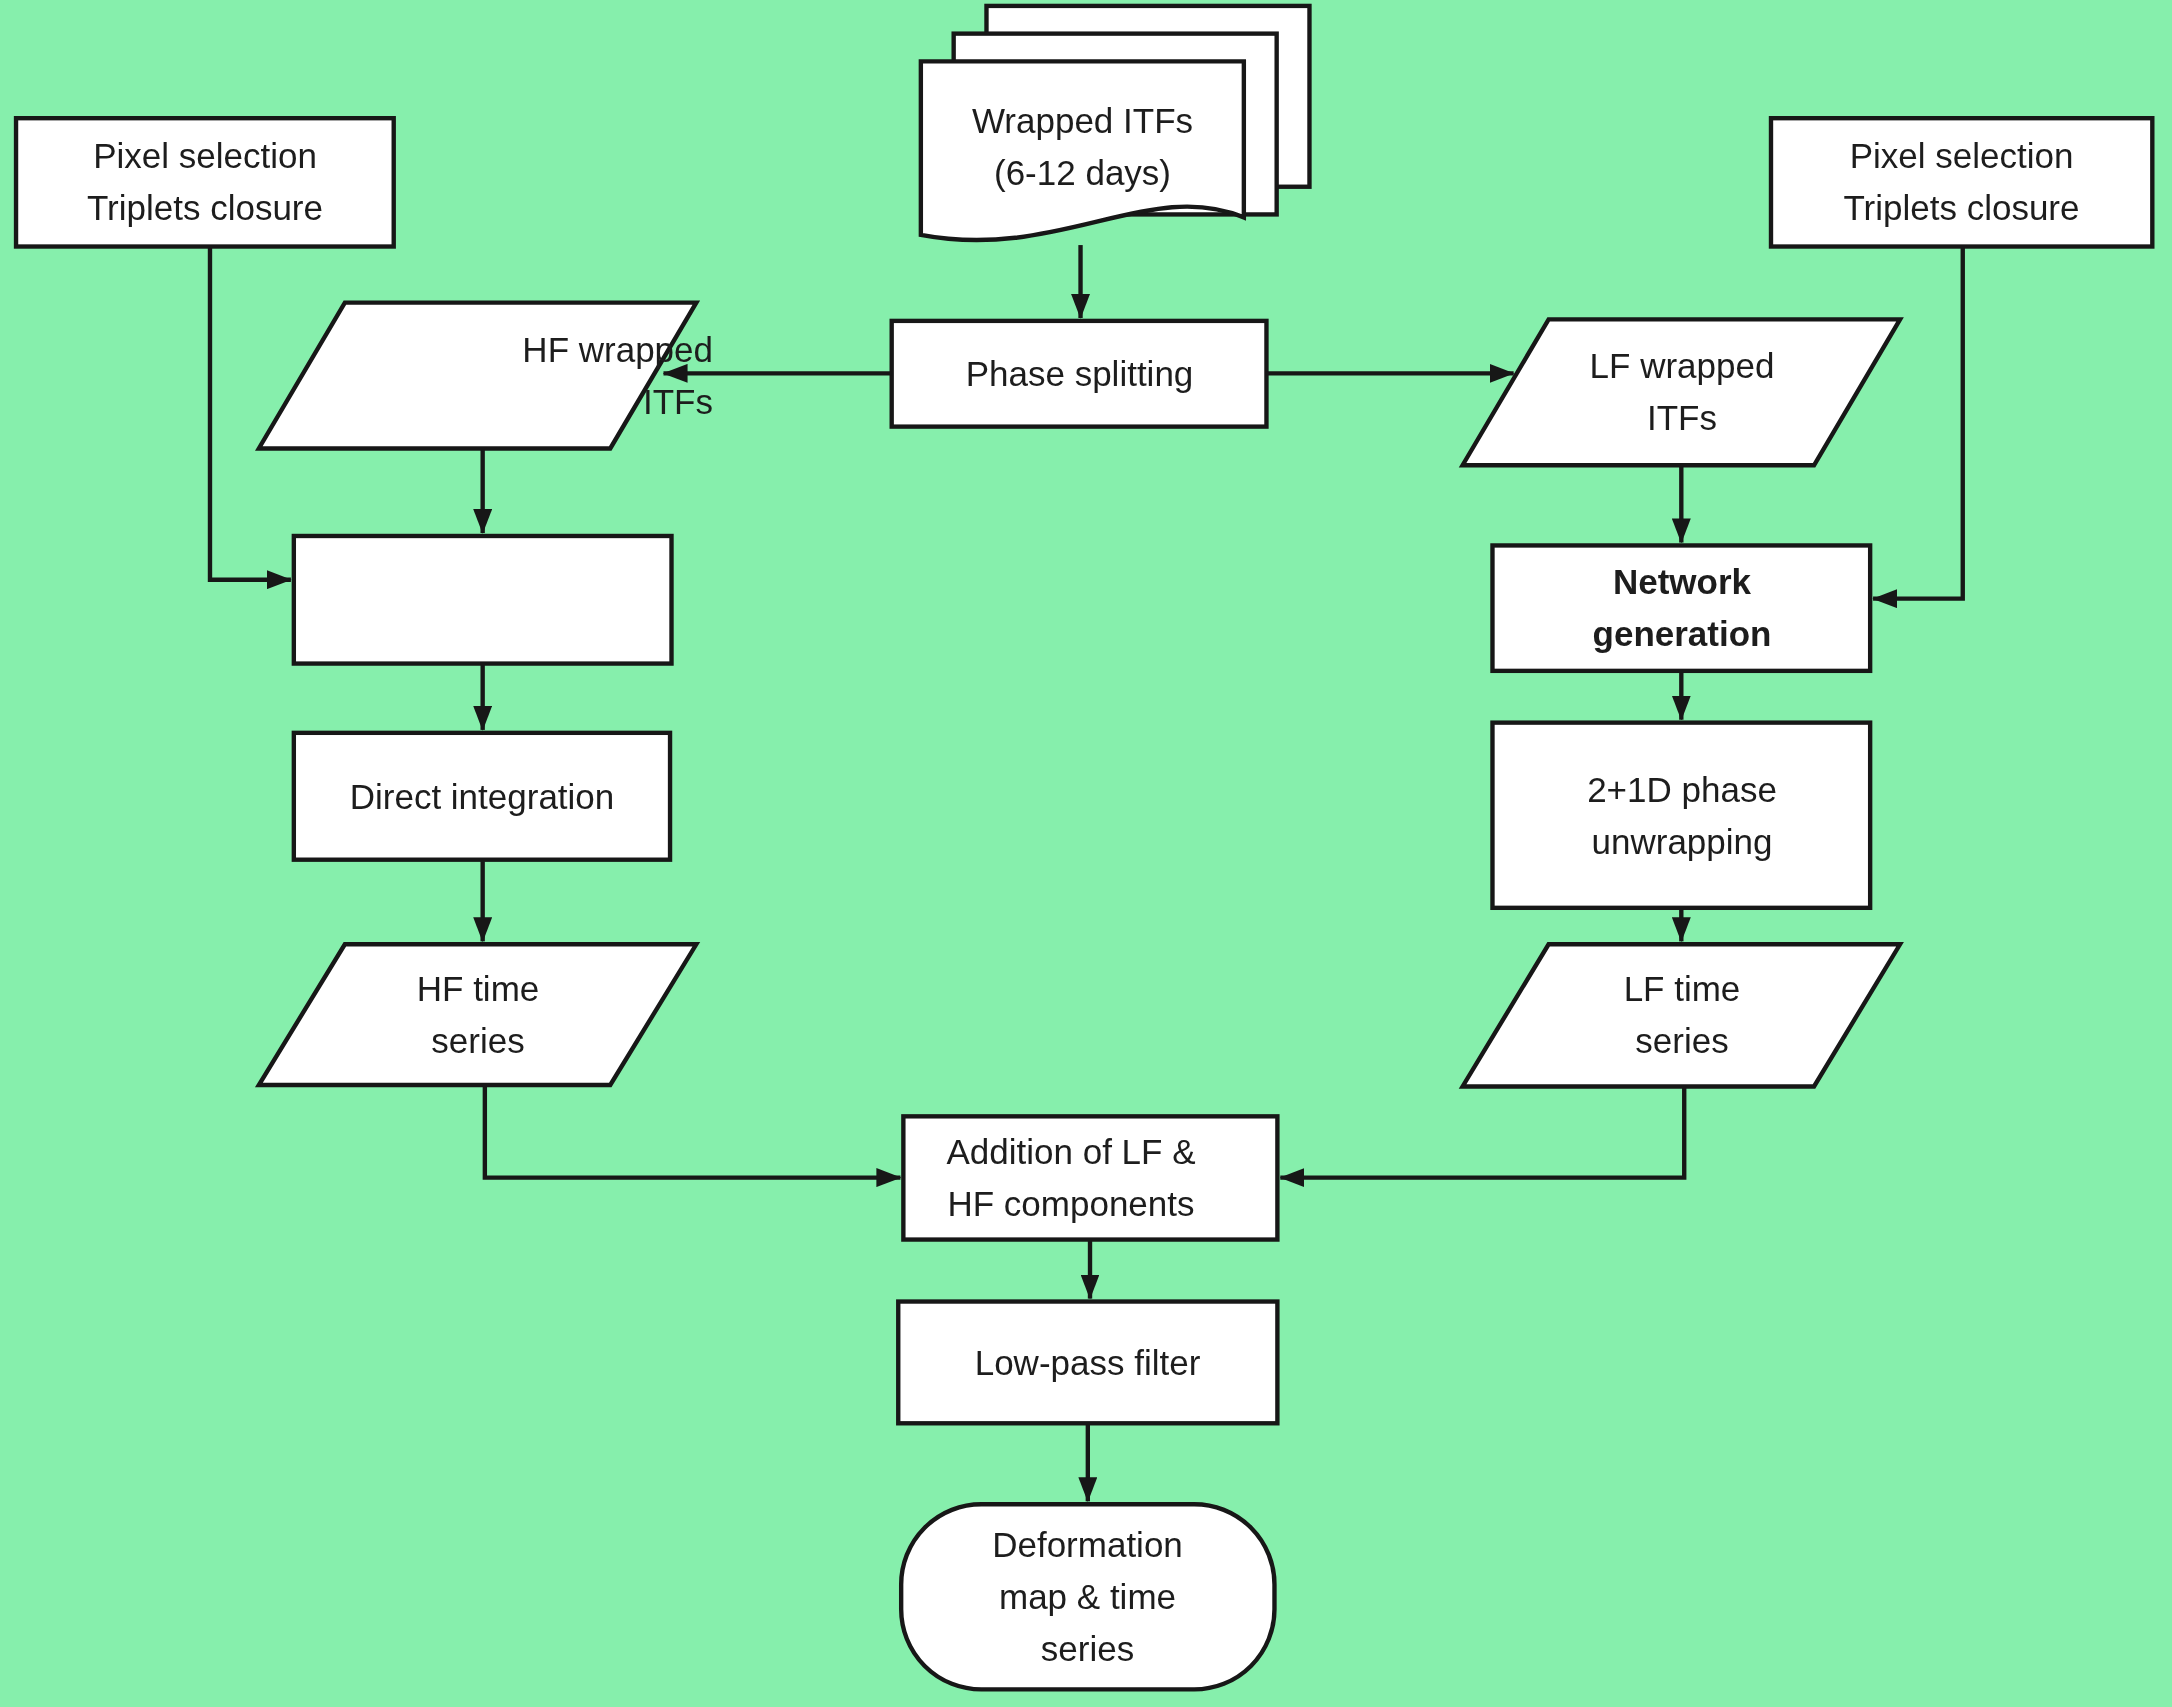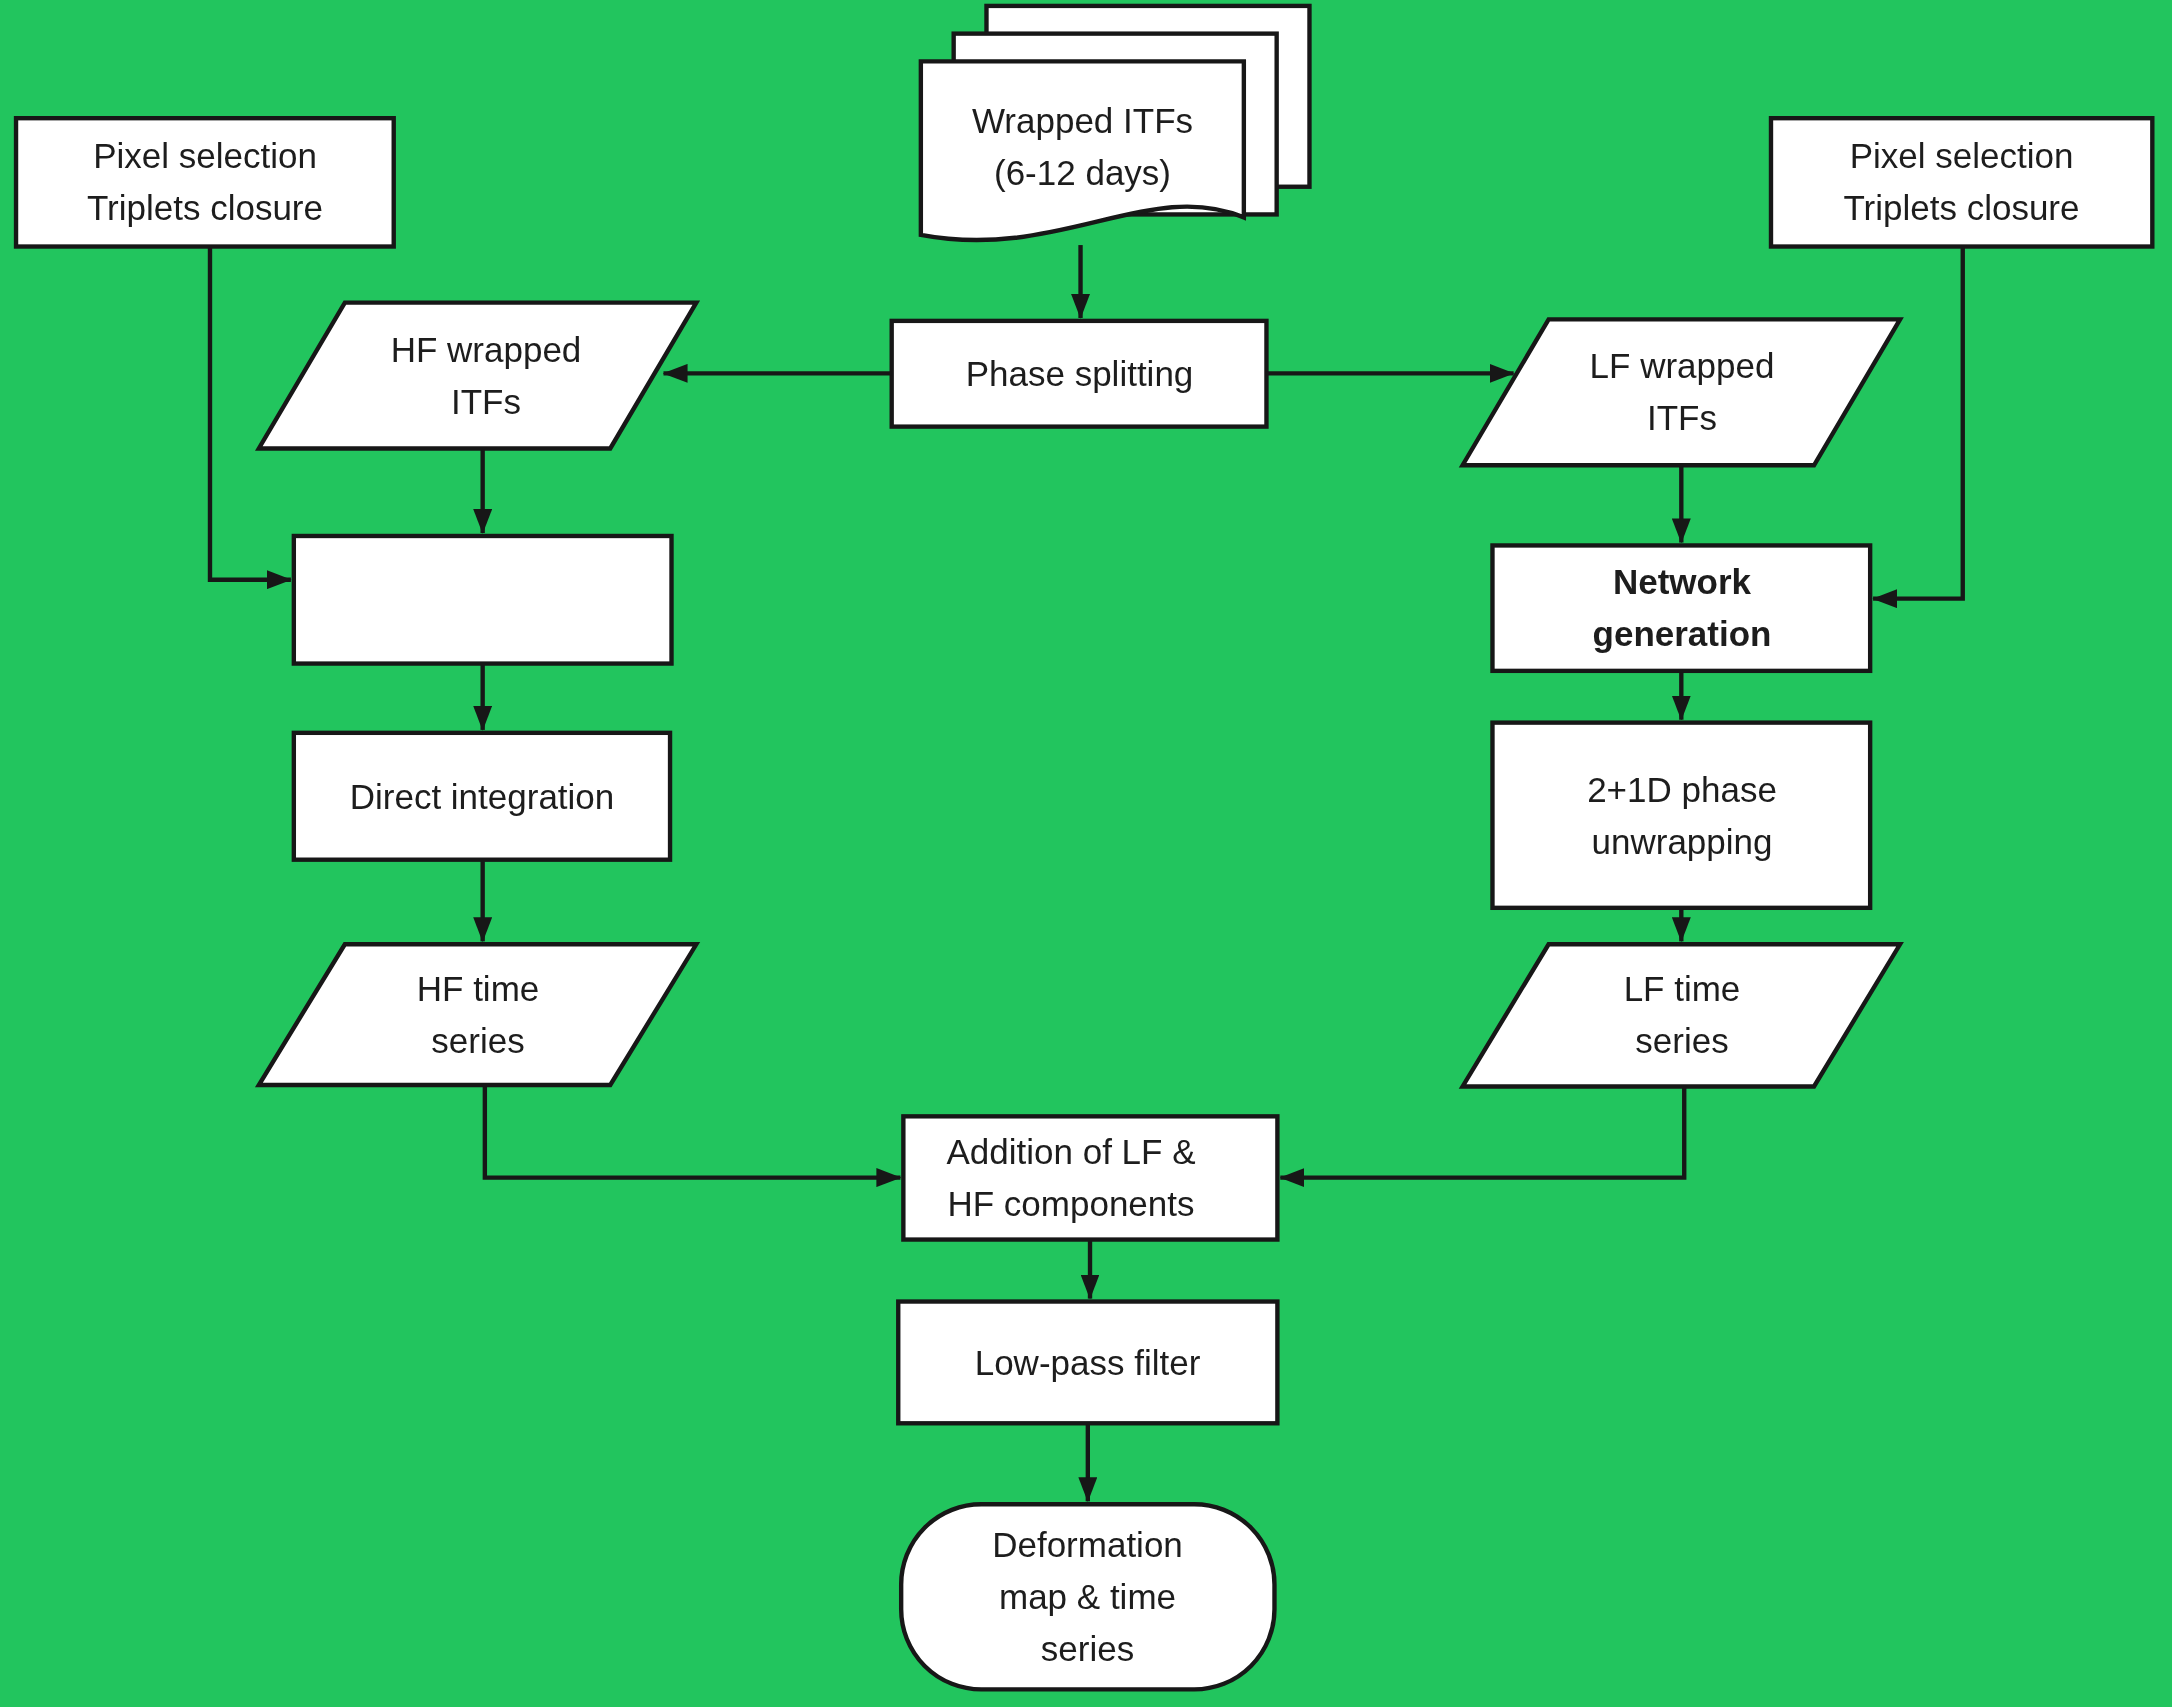--- a/index.html
+++ b/index.html
@@ -1,19 +1,19 @@
 <!DOCTYPE html>
 <html style="font-size:11.7px"><head>
 <meta charset="utf-8">
 <style>
   html,body{margin:0;padding:0;background:#ffffff;}
   .canvas{
     position:relative;
     width:2172px;height:1707px;
-    background:#22c55e;
+    background:#86efac;
     font-family:"Liberation Sans","DejaVu Sans",sans-serif;
     color:#1d1d1d;
     overflow:hidden;
   }
   svg.layer{position:absolute;left:0;top:0;width:2172px;height:1707px;}
   .shape{fill:#ffffff;stroke:#171717;stroke-width:6;}
   .wire{fill:none;stroke:#171717;stroke-width:6;}
   .node{
     position:absolute;
     display:flex;flex-direction:column;
@@ -88,21 +88,21 @@
 
   <div class="node" style="left:1771px;top:118px;width:381px;height:128px;">
     <span class="line">Pixel selection</span>
     <span class="line">Triplets closure</span>
   </div>
 
   <div class="node" style="left:892px;top:321px;width:375px;height:106px;">
     <span class="line">Phase splitting</span>
   </div>
 
-  <div class="node" style="left:267px;top:303px;width:438px;height:146px;">
+  <div class="node" style="left:275px;top:303px;width:438px;height:146px;align-items:flex-end;">
     <span class="line">HF wrapped</span>
     <span class="line">ITFs</span>
   </div>
 
   <div class="node" style="left:1463px;top:319px;width:438px;height:146px;">
     <span class="line">LF wrapped</span>
     <span class="line">ITFs</span>
   </div>
 
 

